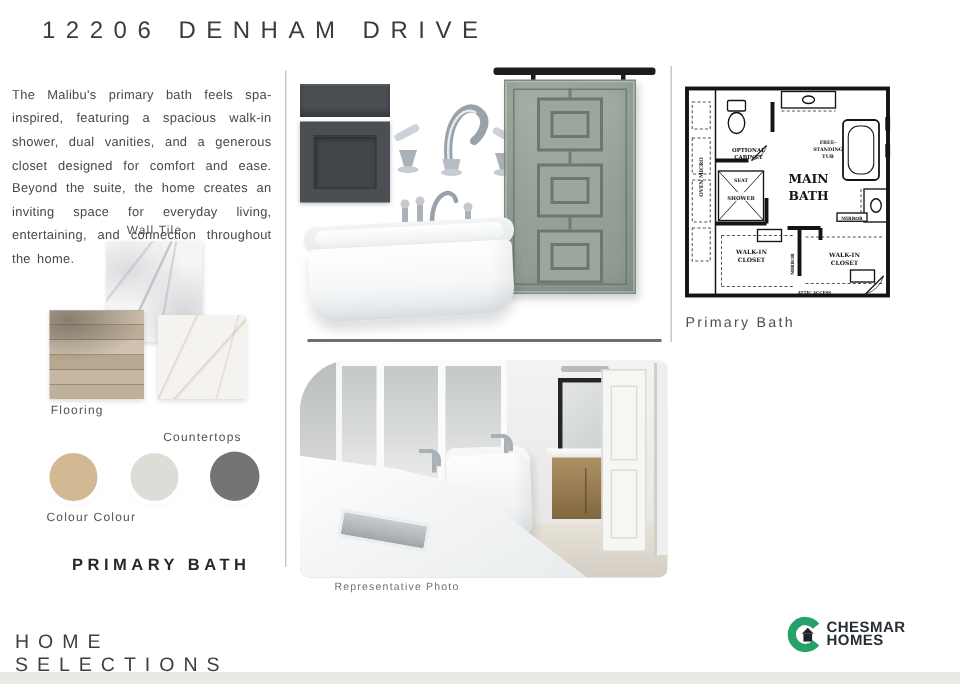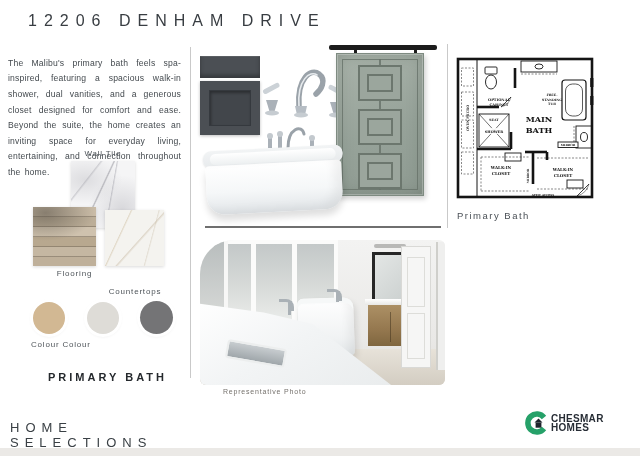--- a/index.html
+++ b/index.html
@@ -119,21 +119,21 @@
 
 <div id="board">
 
   <div class="abs title">12206 DENHAM DRIVE</div>
   <p class="abs desc">The Malibu's primary bath feels spa-inspired, featuring a spacious walk-in shower, dual vanities, and a generous closet designed for comfort and ease. Beyond the suite, the home creates an inviting space for everyday living, entertaining, and connection throughout the home.</p>
 
   <div class="abs swlbl" style="left:71px;top:149px;width:64px;">Wall Tile</div>
   <div class="abs sw sw-walltile"></div>
   <div class="abs sw sw-floor"></div>
   <div class="abs sw sw-counter"></div>
-  <div class="abs swlbl" style="left:43px;top:269px;width:63px;">Flooring</div>
+  <div class="abs swlbl" style="left:20px;top:269px;width:63px;">Flooring</div>
   <div class="abs swlbl" style="left:100px;top:269px;width:70px;margin-top:18px;">Countertops</div>
 
   <div class="abs dot" style="left: 33px; top: 302px; background: rgb(210, 184, 147);"></div>
   <div class="abs dot" style="left: 87px; top: 302px; background: rgb(222, 220, 215);"></div>
   <div class="abs dot" style="left: 140px; top: 301px; width: 33px; height: 33px; background: rgb(116, 116, 118);"></div>
   <div class="abs swlbl" style="left:31px;top:340px;width:90px;text-align:left;">Colour Colour</div>
 
   <div class="abs primary-bath">PRIMARY BATH</div>
   <div class="abs home-selections">HOME SELECTIONS</div>
 

